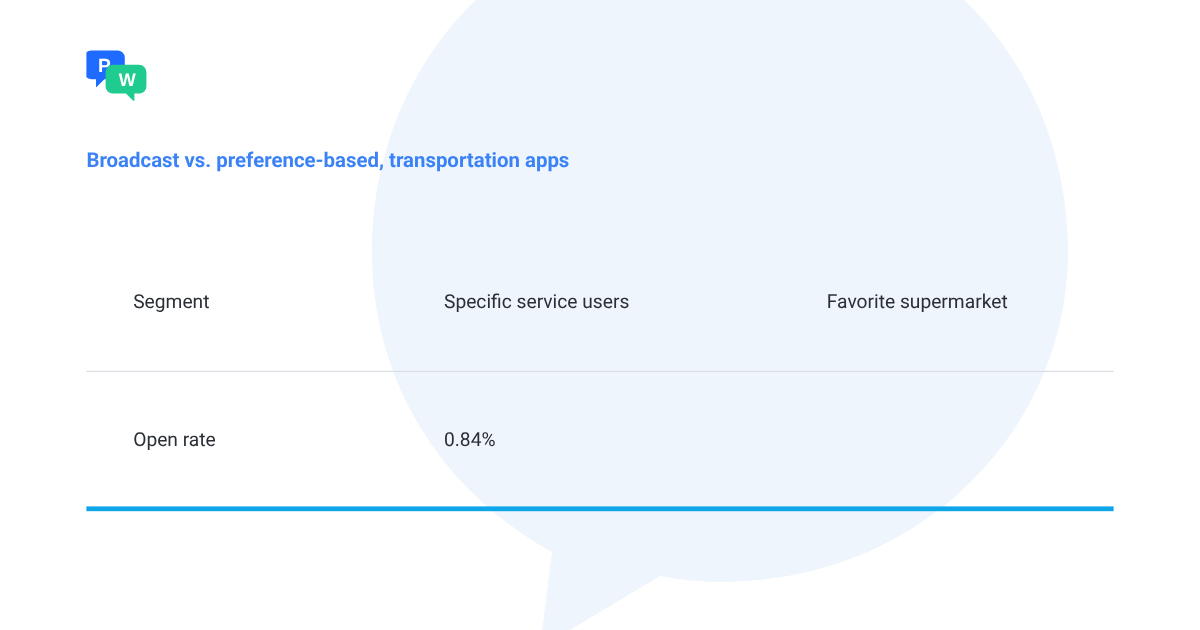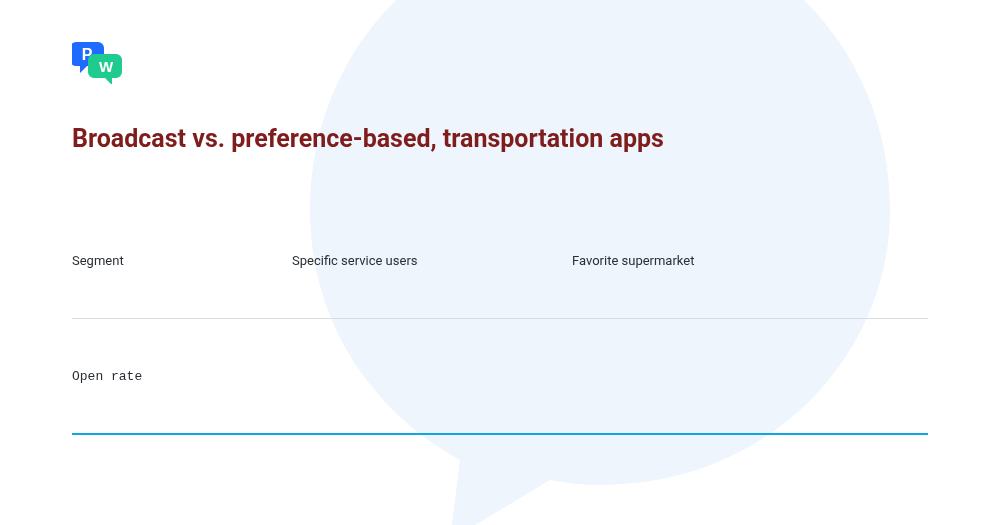--- a/index.html
+++ b/index.html
@@ -21,43 +21,43 @@
   }
   .content {
     position: relative;
     z-index: 1;
     padding: 40px 72px 0 72px;
   }
   .logo {
     margin-bottom: 36px;
   }
   .title {
-    font-size: 25px;
+    font-size: 17px;
     font-weight: 700;
-    color: #7f1d1d;
+    color: #3b82f6;
     margin-bottom: 50px;
   }
   .table {
     width: 100%;
   }
   .row {
     display: flex;
     align-items: center;
     height: 116px;
   }
   .row.header {
     border-bottom: 1px solid #d9dee5;
   }
   .row.data {
-    border-bottom: 2px solid #0ea5e9;
-    font-family: Liberation Mono, monospace;
+    border-bottom: 4px solid #0ea5e9;
   }
   .cell {
-    font-size: 13px;
+    font-size: 16px;
     color: #2a2f36;
+    margin-left: 39px;
   }
   .cell.label { width: 220px; }
   .cell.c0 { width: 200px; }
   .cell.c1 { width: 280px; }
   .cell.c2 { width: 200px; }
   .cell.accent { color: #0C7FF2; font-weight: 600; }
 </style>
 </head>
 <body>
 
@@ -80,15 +80,16 @@
   <h1 class="title">Broadcast vs. preference-based, transportation apps</h1>
 
   <div class="table">
     <div class="row header">
       <div class="cell label">Segment</div>
       <div class="cell c1">Specific service users</div>
       <div class="cell c2">Favorite supermarket</div>
     </div>
     <div class="row data">
       <div class="cell label">Open rate</div>
+      <div class="cell c0">0.84%</div>
     </div>
   </div>
 </div>
 
 </body></html>

